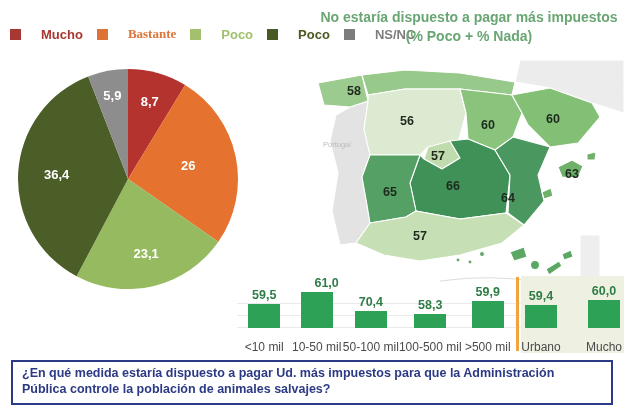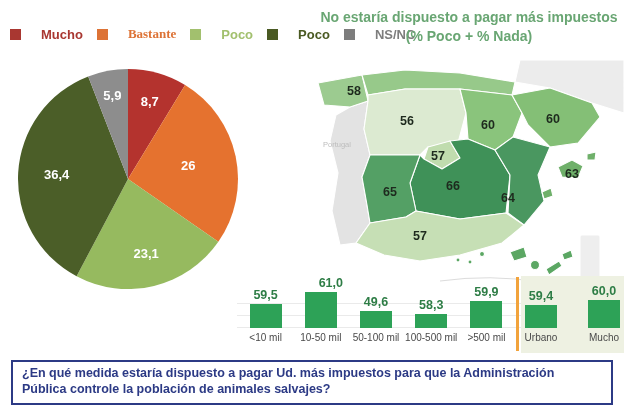--- a/index.html
+++ b/index.html
@@ -31,21 +31,21 @@
   .gridline{position:absolute;left:237px;width:387px;height:1px;background:#eaeaea;}
   .bar-panel{position:absolute;left:521px;top:276px;width:103px;height:77px;background:#eef1e2;}
   .bar-divider{position:absolute;left:516px;top:277px;width:3px;height:74px;background:#f2a33c;}
   .bar-group{position:absolute;top:276px;display:flex;}
   .bar-group-municipio{left:238px;width:276px;}
   .bar-group-habitat{left:521px;width:103px;gap:23px;}
   .bar-cell{flex:1;display:flex;flex-direction:column;align-items:center;}
   .bar-zone{height:52px;display:flex;flex-direction:column;justify-content:flex-end;align-items:center;}
   .bar-value{font-size:12.5px;font-weight:bold;margin-bottom:2px;white-space:nowrap;}
   .bar{width:32px;}
-  .bar-cat{margin-top:4px;font-size:10px;color:#4a4a4a;white-space:nowrap;}
+  .bar-cat{margin-top:12px;font-size:12px;color:#4a4a4a;white-space:nowrap;}
 
   
   .question-box{position:absolute;left:11px;top:360px;width:580px;border:2px solid #2c3a85;
                 padding:3px 9px 5px 9px;font-size:12.5px;font-weight:bold;color:#2c3a85;line-height:1.3;}
 </style>
 </head>
 <body>
 
 <div class="stage">
 
@@ -146,21 +146,21 @@
       </div>
       <div class="bar-cell">
         <div class="bar-zone">
           <div class="bar-value" style="color: rgb(46, 125, 70); padding-left: 20px;">61,0</div>
           <div class="bar" style="height: 36px; background: rgb(45, 162, 87);"></div>
         </div>
         <div class="bar-cat">10-50 mil</div>
       </div>
       <div class="bar-cell">
         <div class="bar-zone">
-          <div class="bar-value" style="color: rgb(46, 125, 70);">49,6</div>
+          <div class="bar-value" style="color: rgb(46, 125, 70);">70,4</div>
           <div class="bar" style="height: 16.8px; background: rgb(45, 162, 87);"></div>
         </div>
         <div class="bar-cat">50-100 mil</div>
       </div>
       <div class="bar-cell">
         <div class="bar-zone">
           <div class="bar-value" style="color: rgb(46, 125, 70);">58,3</div>
           <div class="bar" style="height: 14.4px; background: rgb(45, 162, 87);"></div>
         </div>
         <div class="bar-cat">100-500 mil</div>

